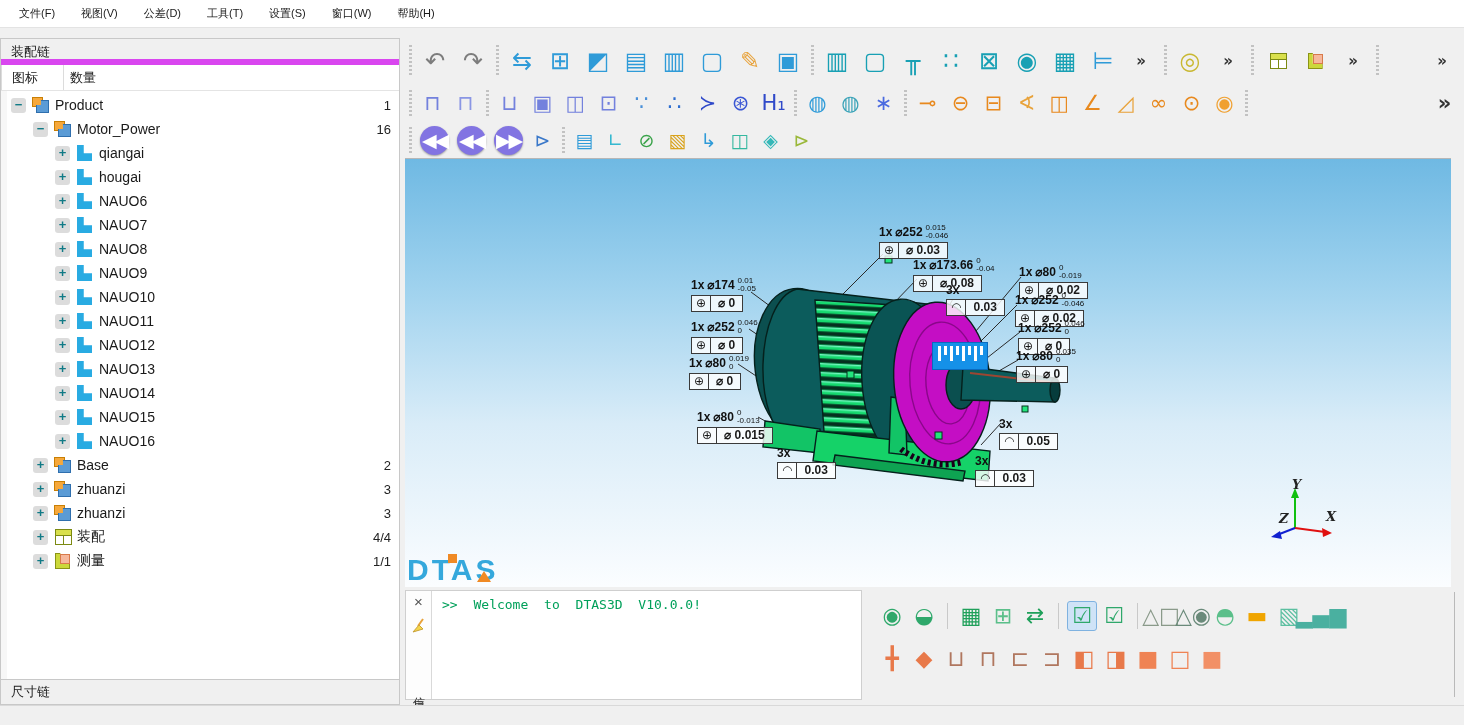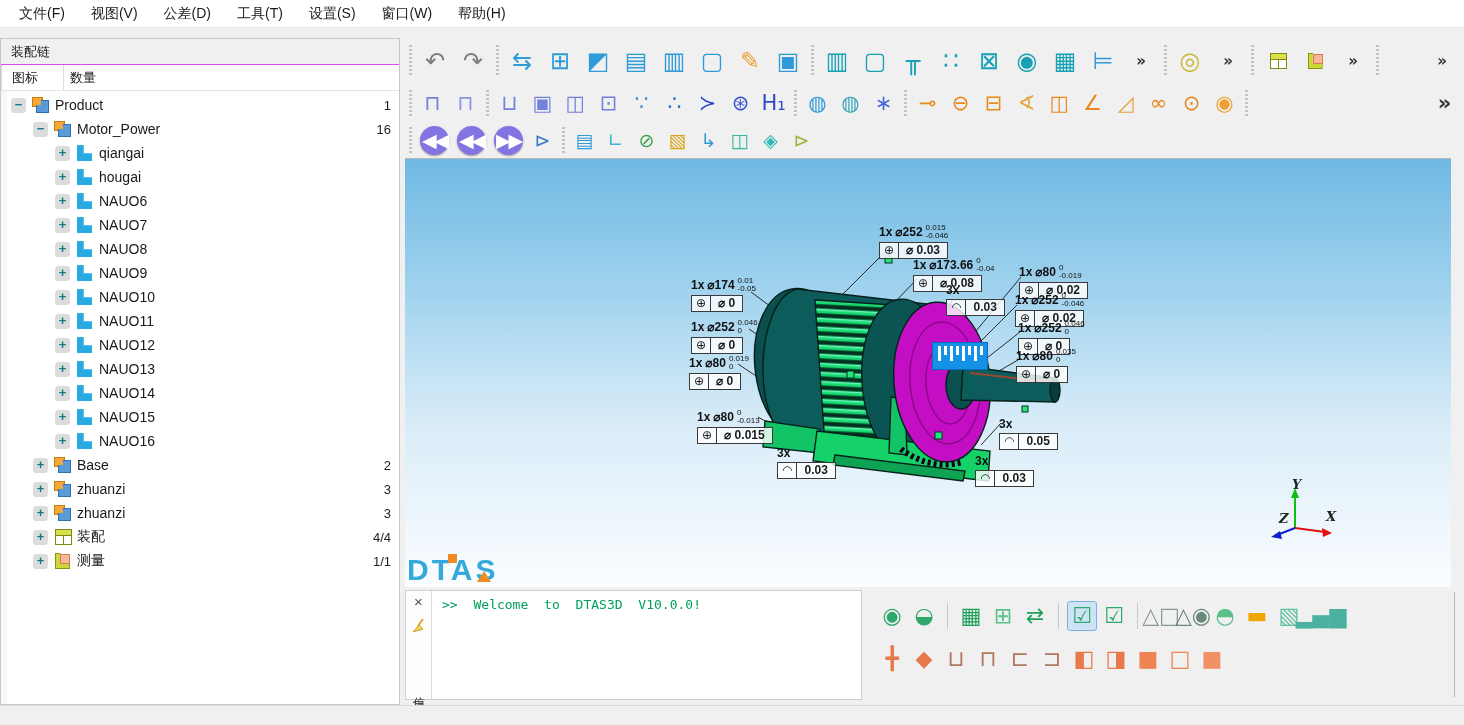--- a/index.html
+++ b/index.html
@@ -1,25 +1,25 @@
 <!DOCTYPE html>
 <html><head>
 <meta charset="utf-8">
 <style>
   * { box-sizing: border-box; margin:0; padding:0; }
   html,body { width:1464px; height:725px; overflow:hidden; }
   body { font-family:"Liberation Sans", sans-serif; font-size:13px; background:#f0f0f0; position:relative; color:#1a1a1a; }
 
   
   #menubar { position:absolute; left:0; top:0; width:100%; height:28px; background:#ffffff; display:flex; align-items:center; padding-left:6px; border-bottom:1px solid #e3e3e3; }
-  .mitem { padding:4px 13px; font-size:14px; cursor:default; }
+  .mitem { padding:4px 13px; font-size:11px; cursor:default; }
 
   
   #left-panel { position:absolute; left:0; top:38px; width:400px; bottom:20px; background:#ffffff; border:1px solid #c8c8c8; display:flex; flex-direction:column; }
-  #panel-title { height:26px; line-height:25px; padding-left:10px; background:#f0f0f0; border-bottom:1px solid #d946ef; font-size:13px; }
+  #panel-title { height:26px; line-height:25px; padding-left:10px; background:#f0f0f0; border-bottom:6px solid #d946ef; font-size:13px; }
   #tree-header { height:26px; display:flex; align-items:center; border-bottom:1px solid #e4e4e4; font-size:13px; }
   #tree-header .th-name { width:268px; padding-left:10px; }
   #tree-header .th-icon { width:62px; padding-left:10px; border-left:1px solid #dcdcdc; height:100%; line-height:25px; }
   #tree-header .th-count { flex:1; padding-left:6px; border-left:1px solid #dcdcdc; height:100%; line-height:25px; }
   #tree { flex:1; overflow:hidden; padding-top:2px; background:linear-gradient(90deg,#f7f7f7 0 6px,#fff 6px); }
   .trow { position:relative; height:24px; display:flex; align-items:center; gap:6px; cursor:default; }
   .tlabel { font-size:14px; white-space:nowrap; }
   .tcount { position:absolute; right:8px; width:70px; text-align:right; font-size:13px; color:#222; }
   .toggle { width:15px; height:15px; flex:0 0 15px; background:#dcdcdc; border-radius:3px; color:#117a86; font-weight:700; font-size:13px; line-height:14px; text-align:center; cursor:pointer; }
   .ticon { width:17px; height:16px; flex:0 0 17px; position:relative; display:inline-block; }
@@ -219,20 +219,21 @@
         <span class="tlabel">装配</span>
         <span class="tcount">4/4</span>
       </div>
       <div class="trow" style="padding-left: 32px;">
         <span class="toggle">+</span>
         <span class="ticon ticon-measure"></span>
         <span class="tlabel">测量</span>
         <span class="tcount">1/1</span>
       </div>
     </div>
+  <div id="panel-footer">尺寸链</div>
 </div>
 
 <div id="toolbar-area">
   <div class="tbar" id="tbar1">
       <div class="grip"></div>
       <div class="tgroup">
         <button class="tbtn">
           <span class="glyph" style="color: rgb(125, 125, 125);">↶</span>
         </button>
         <button class="tbtn">

